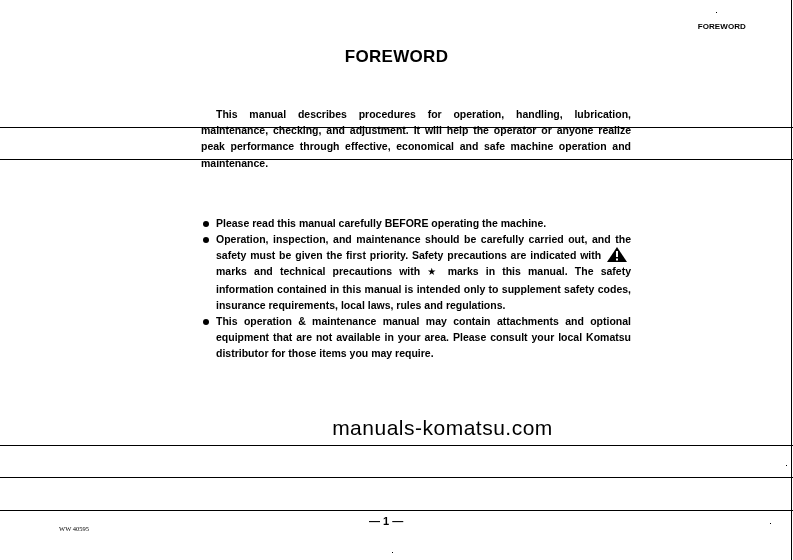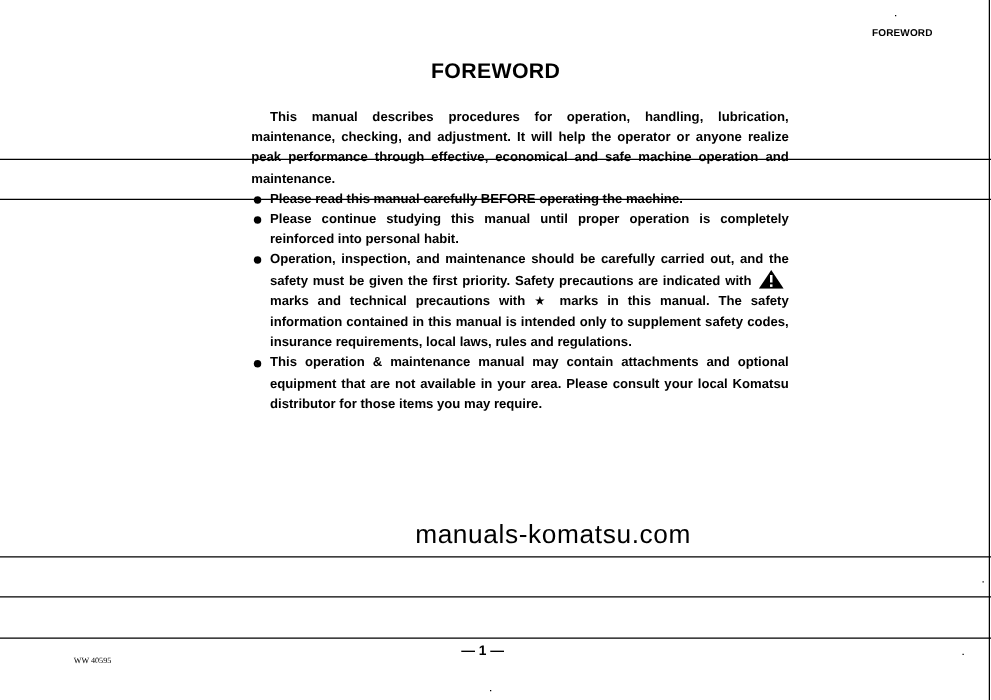--- a/index.html
+++ b/index.html
@@ -15,22 +15,22 @@
     }
     .title {
       position: absolute; top: 47px; left: 0; width: 793px; text-align: center;
       font-size: 17px; font-weight: bold; letter-spacing: 0.3px;
     }
     .body-text {
       position: absolute; top: 86px; left: 201px; width: 430px;
       font-size: 10.5px; line-height: 16.2px; font-weight: bold;
       text-align: justify;
     }
-    .intro { text-indent: 15px; }
-    .bullets { list-style: none; }
+    .intro { text-indent: 15px; margin-top: 20px; }
+    .bullets { list-style: none; margin-top: 44px; }
     .bullets li { position: relative; padding-left: 15px; }
     .bullets li::before {
       content: ""; position: absolute; left: 2px; top: 6px;
       width: 6px; height: 6px; border-radius: 50%; background: #000;
     }
     .notice { padding-left: 15px; }
 
     .warn-icon {
       display: inline-block; vertical-align: -3px; width: 20px; height: 15px; margin: 0 4px 0 2px;
     }
@@ -66,21 +66,20 @@
 <div class="speck" style="top:552px;left:392px"></div>
 
 <div class="running-head">FOREWORD</div>
 
 <h1 class="title">FOREWORD</h1>
 
 <div class="body-text">
   <p class="intro">This manual describes procedures for operation, handling, lubrication, maintenance, checking, and adjustment. It will help the operator or anyone realize peak performance through effective, economical and safe machine operation and maintenance.</p>
   <ul class="bullets">
     <li>Please read this manual carefully BEFORE operating the machine.</li>
-    <li>Please continue studying this manual until proper operation is completely reinforced into personal habit.</li>
     <li>
       <span>Operation, inspection, and maintenance should be carefully carried out, and the safety must be given the first priority. Safety precautions are indicated with</span>
       <svg class="warn-icon" viewBox="0 0 20 15">
         <polygon points="10,0 20,15 0,15" fill="#000"></polygon>
         <rect x="9" y="4" width="2" height="6" fill="#fff"></rect>
         <rect x="9" y="11.5" width="2" height="2" fill="#fff"></rect>
       </svg>
       <span>marks and technical precautions with</span>
       <span class="star-icon">★</span>
       <span>marks in this manual. The safety information contained in this manual is intended only to supplement safety codes, insurance requirements, local laws, rules and regulations.</span>

